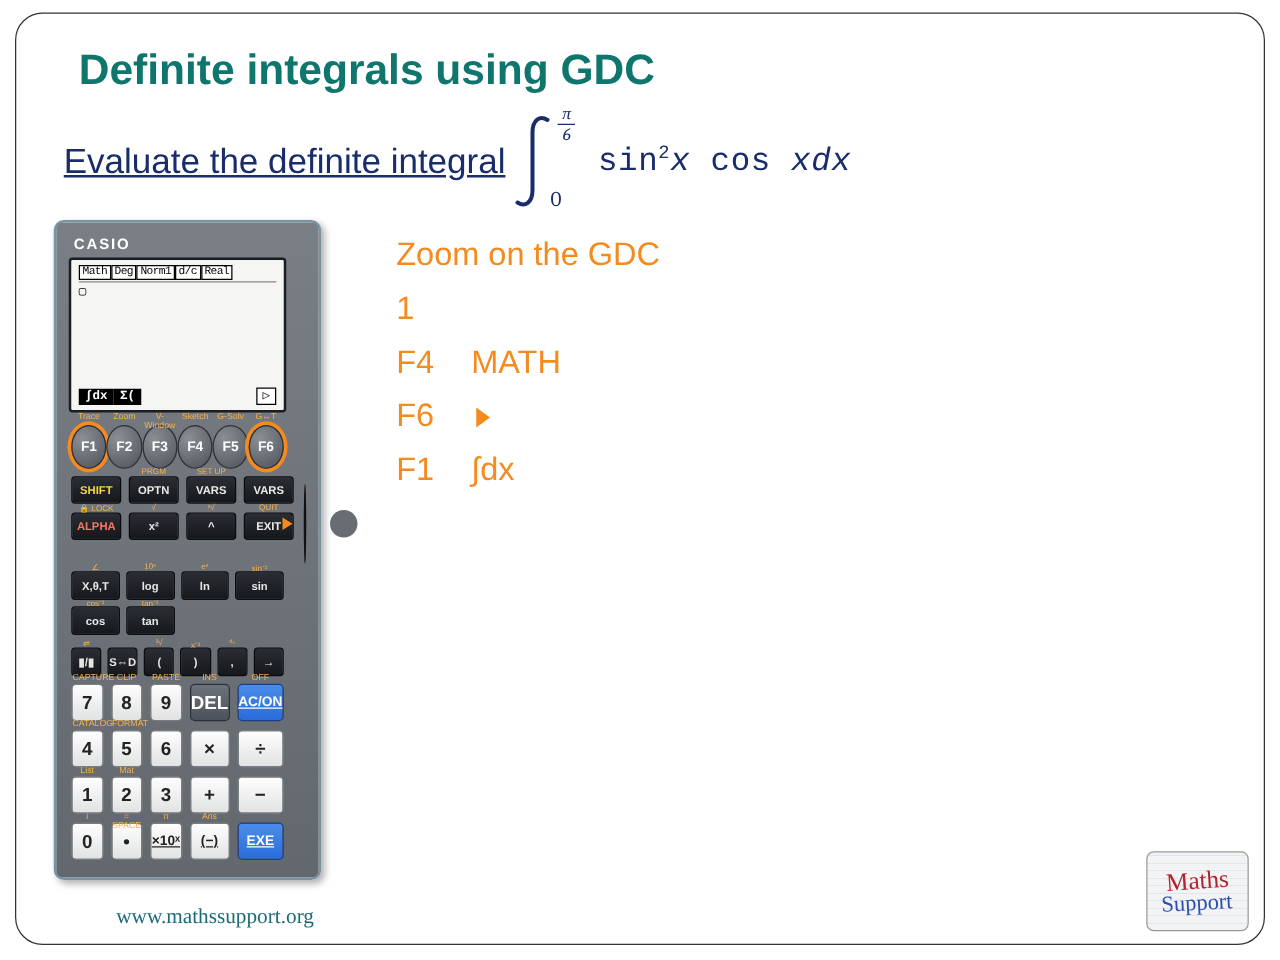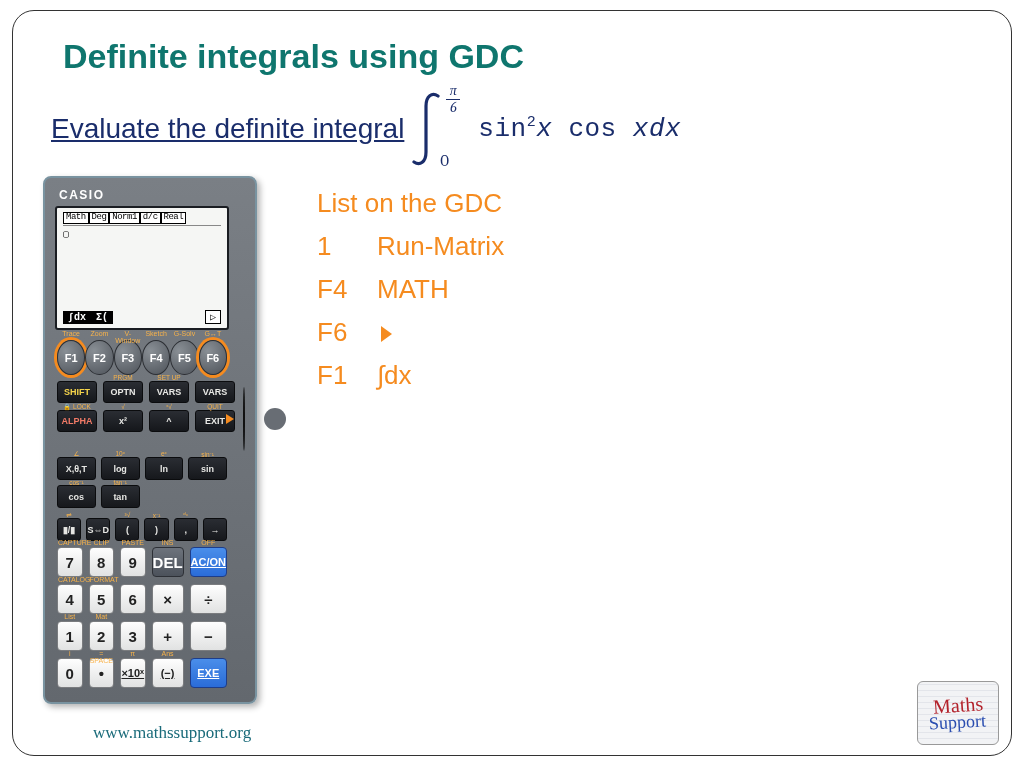--- a/index.html
+++ b/index.html
@@ -456,25 +456,24 @@
           <div class="wbtn ">−</div>
           <div class="wbtn "><span class="up">i</span>0</div>
           <div class="wbtn "><span class="up">= SPACE</span>•</div>
           <div class="wbtn small"><span class="up">π</span>×10ˣ</div>
           <div class="wbtn small"><span class="up">Ans</span>(−)</div>
           <div class="wbtn bluebtn small">EXE</div>
         </div>
     </div>
 
     <div class="instructions">
-      <div>List on the GDC</div>
+      <div>Zoom on the GDC</div>
       <div id="steps">
           <div class="step">
             <span class="key">1</span>
-            <span>Run-Matrix</span>
           </div>
           <div class="step">
             <span class="key">F4</span>
             <span>MATH</span>
           </div>
           <div class="step">
             <span class="key">F6</span>
             <span><span class="tri"></span></span>
           </div>
           <div class="step">

